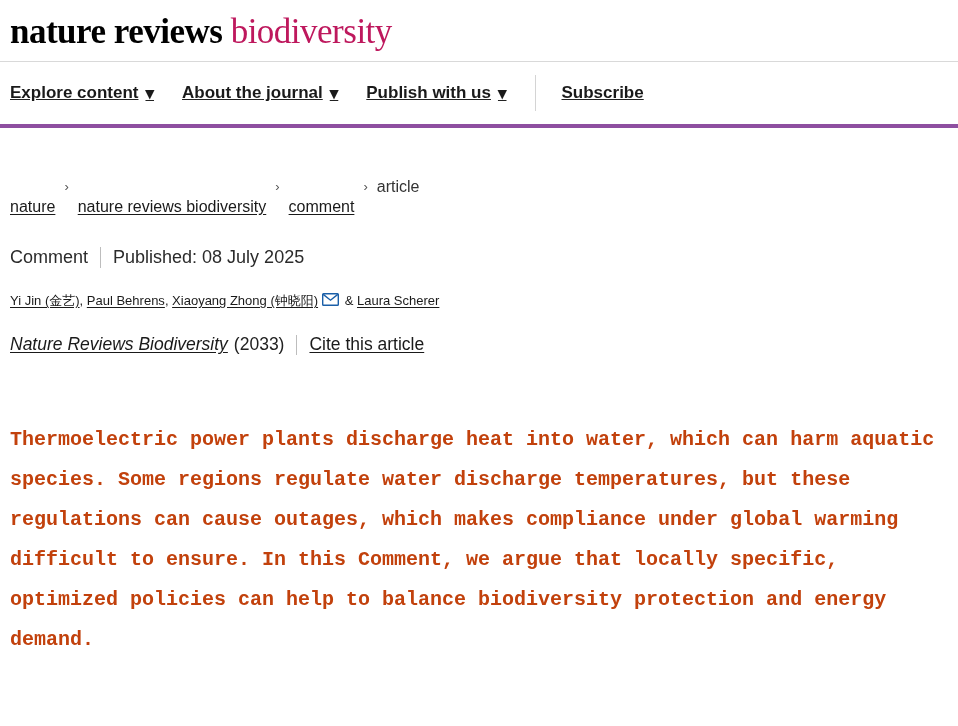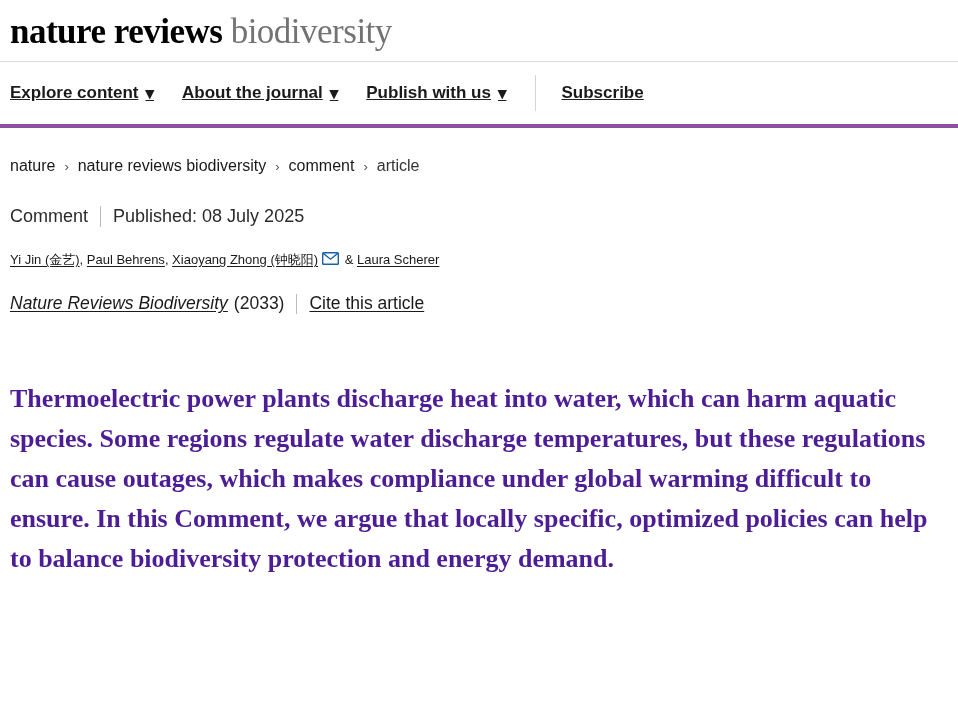--- a/index.html
+++ b/index.html
@@ -32,21 +32,21 @@
     line-height: 40px;
     letter-spacing: -0.5px;
     white-space: nowrap;
   }
   .brand .b-strong {
     font-weight: 700;
     color: #000000;
   }
   .brand .b-light {
     font-weight: 400;
-    color: #737373;
+    color: #be185d;
   }
 
   
   .nav {
     display: flex;
     align-items: center;
     height: 66px;
     padding: 0 10px;
     border-bottom: 4px solid #8e4fa0;
     position: relative;
@@ -83,22 +83,24 @@
   .breadcrumb {
     display: flex;
     align-items: center;
     font-size: 16px;
     margin-top: 29px;
     color: #333333;
     flex-wrap: nowrap;
   }
   .breadcrumb a {
     color: #1a1a1a;
-    text-underline-offset: 2px;
-    cursor: pointer;
+    text-decoration: underline;
+    text-underline-offset: 2px;
+    cursor: pointer;
+    margin-top: 41px;
   }
   .breadcrumb .sep {
     margin: 0 9px;
     color: #555555;
     font-size: 13px;
   }
   .breadcrumb .current {
     color: #333333;
   }
 
@@ -172,25 +174,25 @@
     margin: 0 12px;
   }
   .cite-link {
     text-decoration: underline;
     text-underline-offset: 2px;
     color: #1a1a1a;
     cursor: pointer;
   }
 
   .standfirst {
-    font-family: Liberation Serif, serif;
-    font-weight: 700;
-    font-size: 26px;
+    font-family: Liberation Mono, monospace;
+    font-weight: 700;
+    font-size: 20px;
     line-height: 40px;
-    color: #4c1d95;
+    color: #c2410c;
     margin-top: 65px;
     max-width: 948px;
   }
 </style>
 </head>
 <body>
 
 <div class="page">
 
   <div class="masthead">

